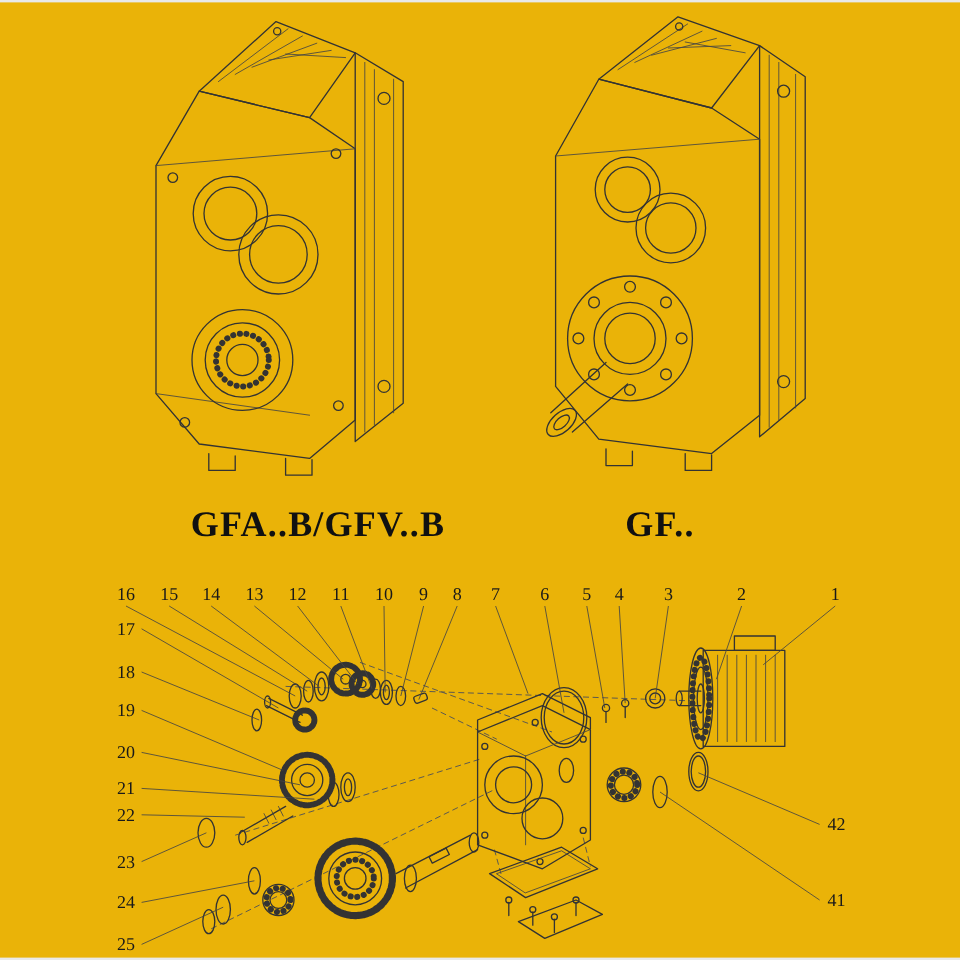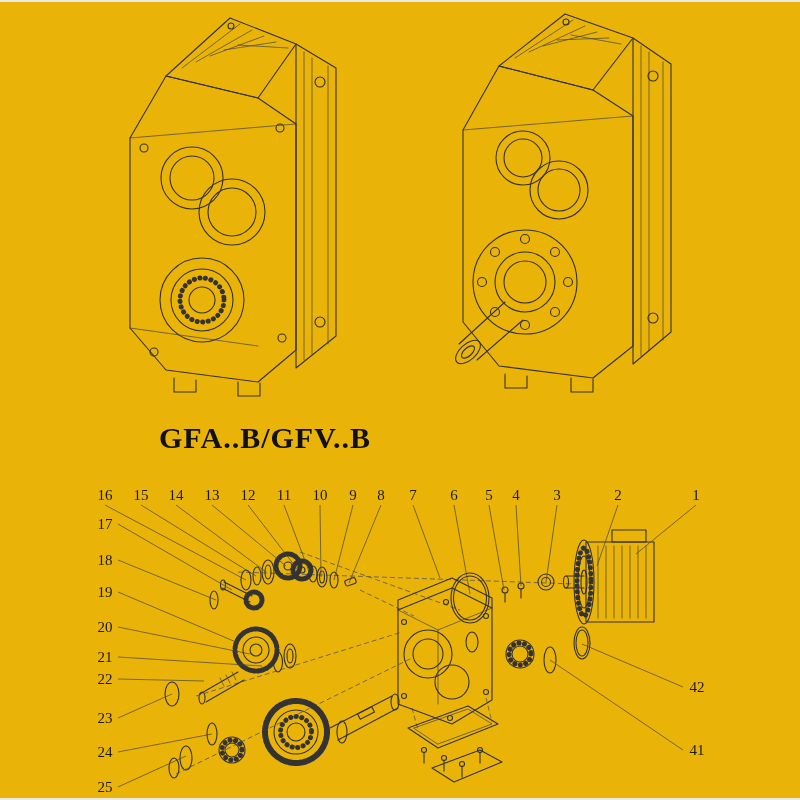--- a/index.html
+++ b/index.html
@@ -100,20 +100,21 @@
         <path d="M80,296 L34,338 M98,314 L52,354"></path>
         <ellipse cx="43" cy="346" rx="15" ry="8" transform="rotate(-42 43 346)"></ellipse>
         <ellipse cx="43" cy="346" rx="8" ry="4" transform="rotate(-42 43 346)"></ellipse>
 
         <path d="M80,368 L80,382 L102,382 L102,370 M146,372 L146,386 L168,386 L168,373"></path>
       </g>
     </svg>
   </div>
 
   <div class="model-label left">GFA..B/GFV..B</div>
+  <div class="model-label right">GF..</div>
 
   <div class="drawing" style="left:0;top:480px;width:800px;height:320px;">
     <svg id="exploded-svg" width="800" height="320" viewBox="0 0 800 320">
 
       <g>
         <path class="dash" d="M238,90 L575,102"></path>
         <path class="dash" d="M176,292 L412,176"></path>
         <path class="dash" d="M196,214 L402,150"></path>
         <path class="dash" d="M300,70 L460,128"></path>
         <path class="dash" d="M360,108 L414,134"></path>

